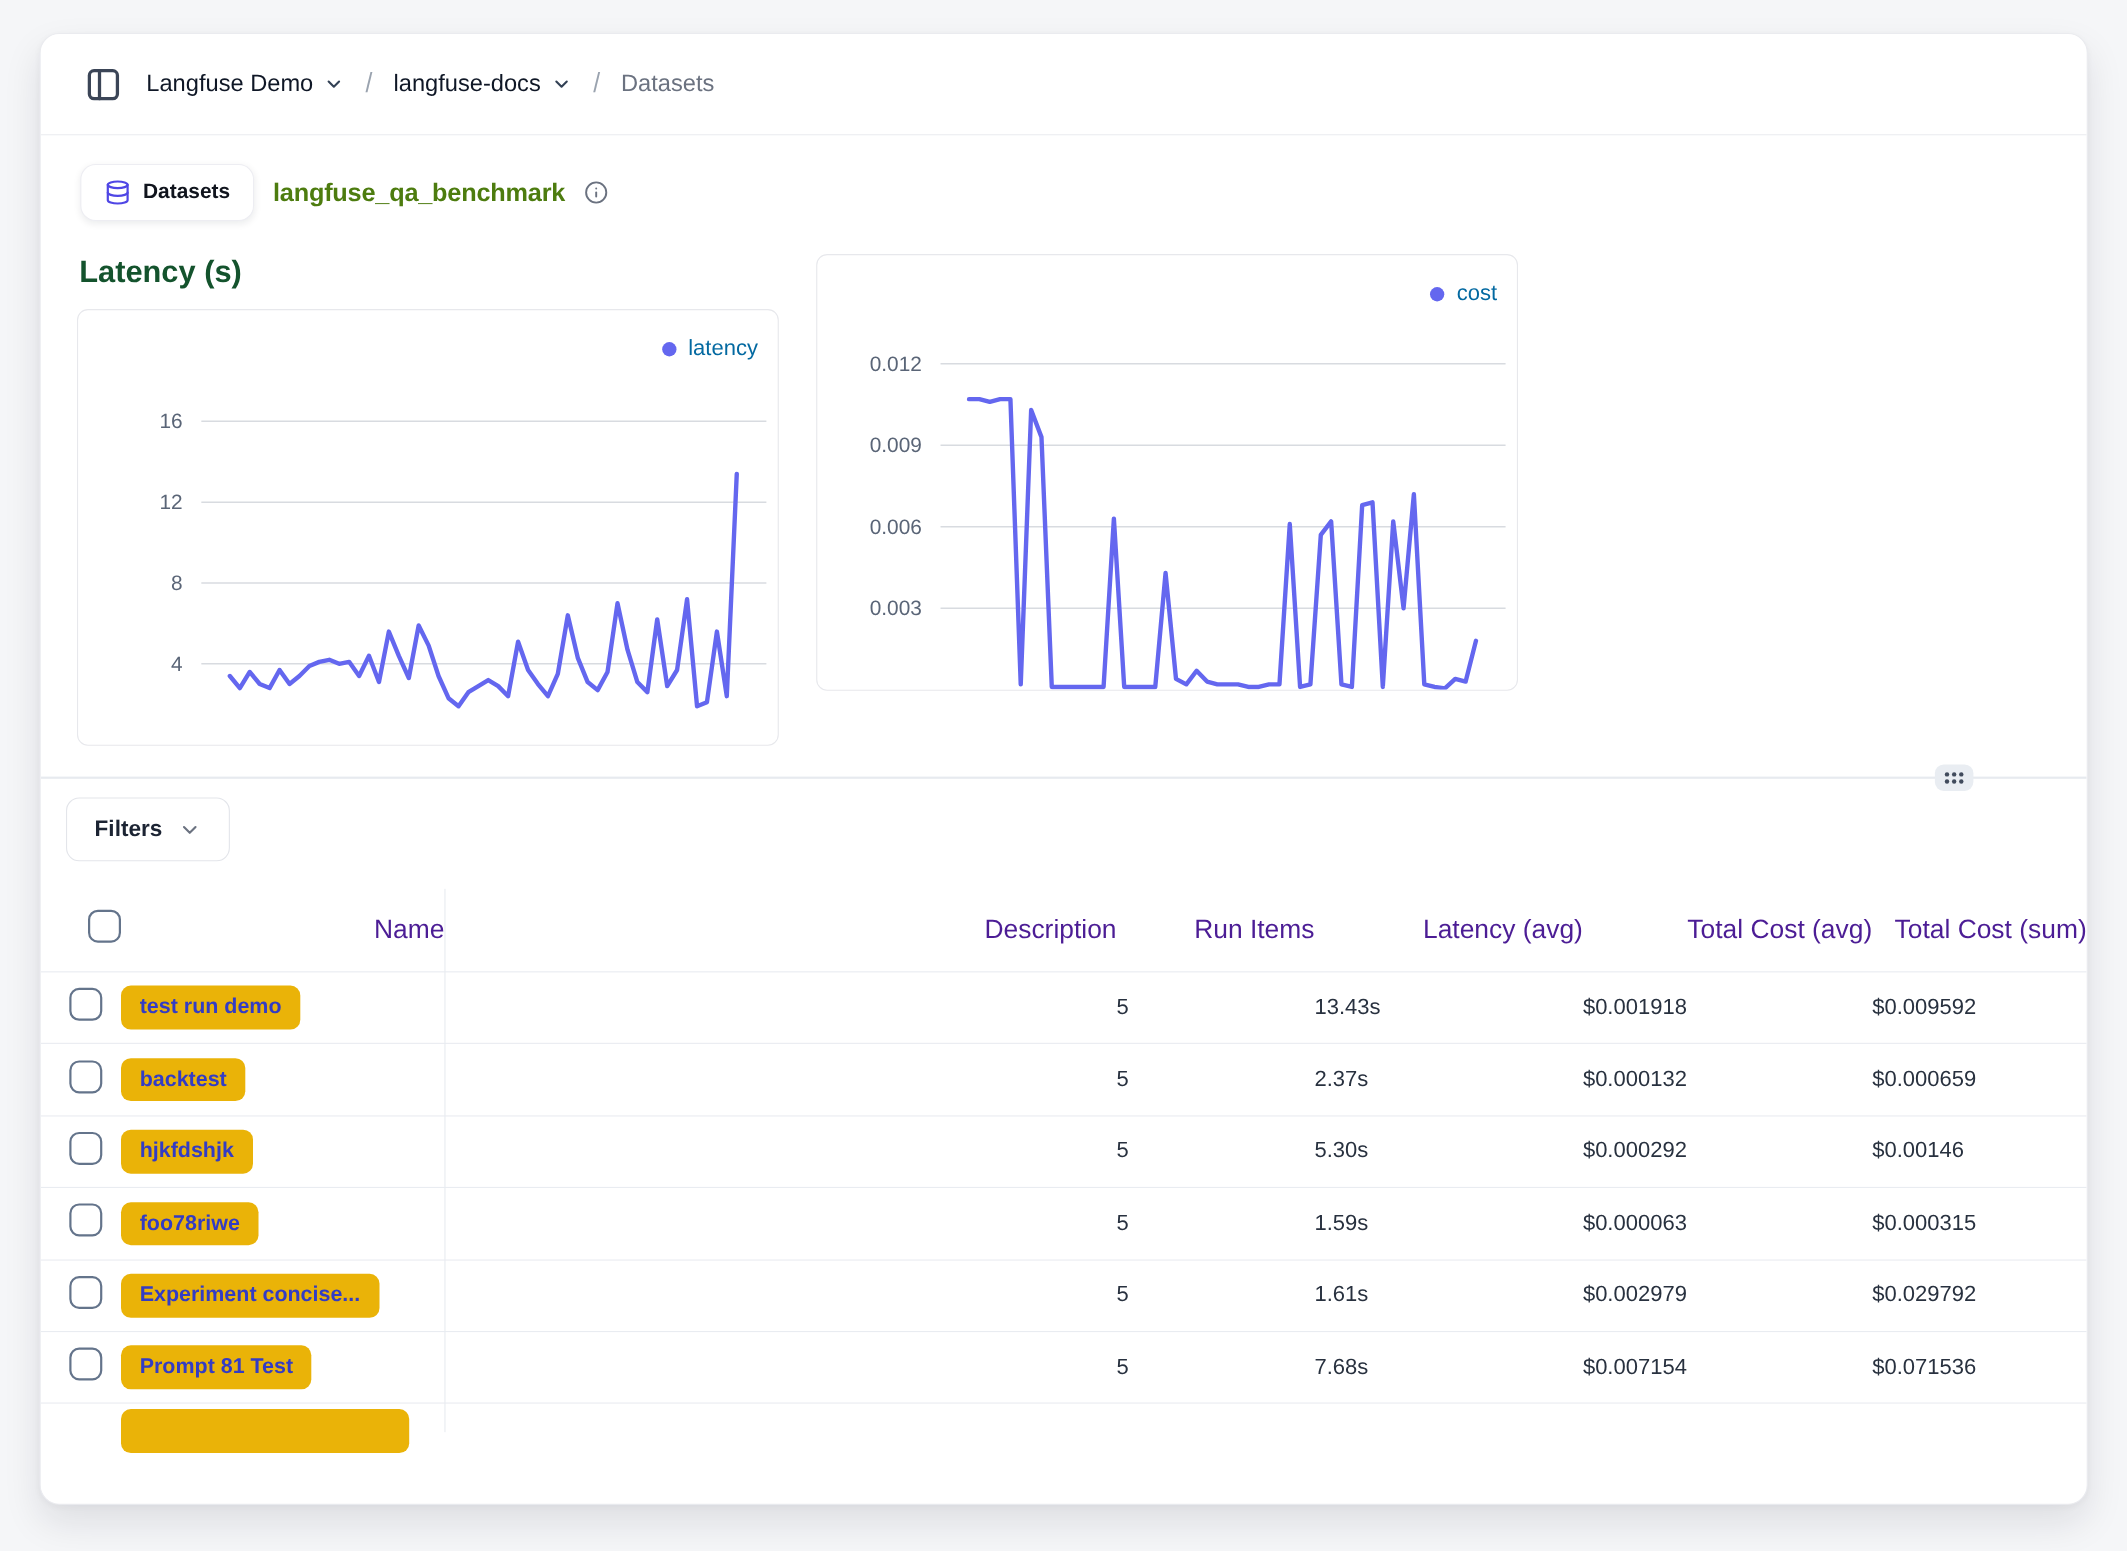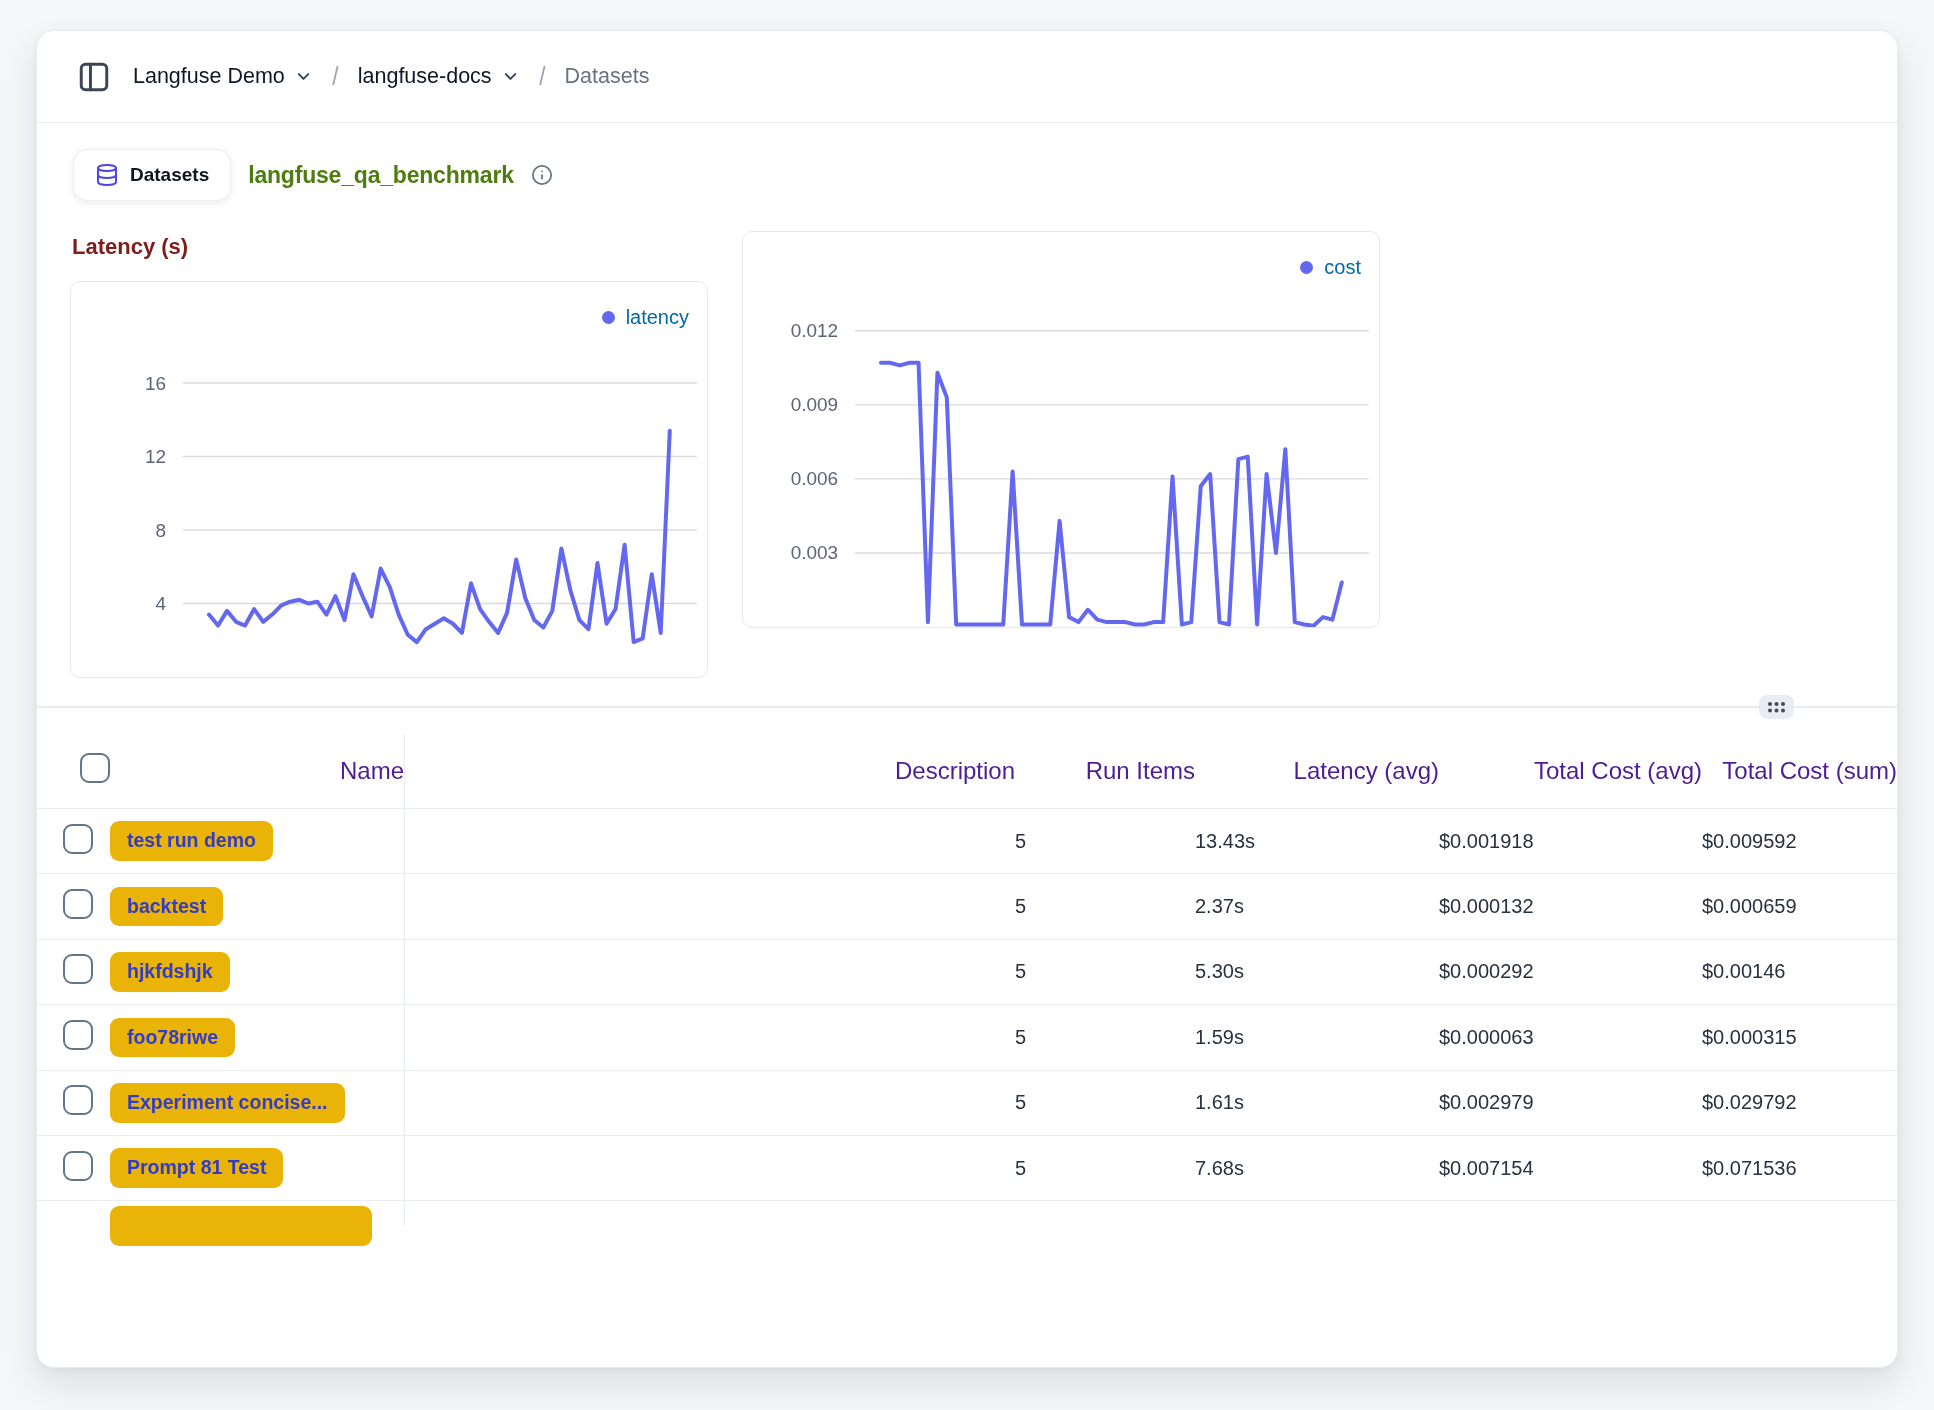--- a/index.html
+++ b/index.html
@@ -22,21 +22,21 @@
     border:1px solid #ededf2;border-radius:14px;box-shadow:0 2px 7px rgba(15,23,42,.08);
     font-size:19px;font-weight:700;color:#10141d;}
   .page-title{margin:0;font-size:23px;font-weight:700;color:#4d7c0f;letter-spacing:-.2px;}
   
   .tabs{margin-top:20px;height:55px;display:flex;align-items:center;gap:41px;padding:0 26px;border-bottom:1px solid #edeef2;}
   .tab{position:relative;height:100%;display:flex;align-items:center;font-size:21px;font-weight:600;color:#171e2b;cursor:pointer;}
   .tab.inactive{color:#1f2733;}
   .tab.active::after{content:"";position:absolute;left:-6px;bottom:-1px;width:83px;height:7px;background:#4f46e5;}
   
   .charts{display:flex;gap:34px;padding:30px 0 0 33px;}
-  .chart-block h2{margin:0 0 18px 2px;font-size:22px;font-weight:600;color:#7f1d1d;line-height:32px;}
+  .chart-block h2{margin:0 0 18px 2px;font-size:28px;font-weight:600;color:#14532d;line-height:32px;}
   .chart-card{position:relative;width:638px;height:397px;background:#fff;border:1.5px solid #e7e8ec;border-radius:10px;overflow:hidden;}
   .chart-card svg.plot{display:block;width:100%;height:100%;}
   svg.plot text{font-family:"Liberation Sans",sans-serif;font-size:19px;fill:#5a6577;}
   .legend{position:absolute;top:24px;right:18px;display:flex;align-items:center;gap:11px;
     font-size:20px;color:#0369a1;}
   .legend .dot{width:13px;height:13px;border-radius:50%;}
   
   .split{position:relative;margin-top:28px;height:2px;background:#e7eaef;}
   .grip{position:absolute;right:103px;top:-11px;width:35px;height:24px;background:#e9edf2;border-radius:8px;
     display:flex;align-items:center;justify-content:center;cursor:row-resize;}
@@ -154,20 +154,28 @@
           <circle cx="4" cy="5" r="2"></circle>
           <circle cx="10.5" cy="5" r="2"></circle>
           <circle cx="17" cy="5" r="2"></circle>
           <circle cx="4" cy="11.5" r="2"></circle>
           <circle cx="10.5" cy="11.5" r="2"></circle>
           <circle cx="17" cy="11.5" r="2"></circle>
         </svg>
     </div>
   </div>
 
+  <div class="filters-row">
+    <button class="filters-btn">
+      <span>Filters</span>
+      <svg width="21" height="21" viewBox="0 0 24 24" fill="none" stroke="#6b7280" stroke-width="2.2" stroke-linecap="round" stroke-linejoin="round">
+          <path d="M6 9l6 6 6-6"></path>
+        </svg>
+    </button>
+  </div>
 
   <div class="table">
     <div class="thead">
       <div><span class="checkbox"></span></div>
       <div>Name</div>
       <div>Description</div>
       <div>Run Items</div>
       <div>Latency (avg)</div>
       <div>Total Cost (avg)</div>
       <div>Total Cost (sum)</div>

